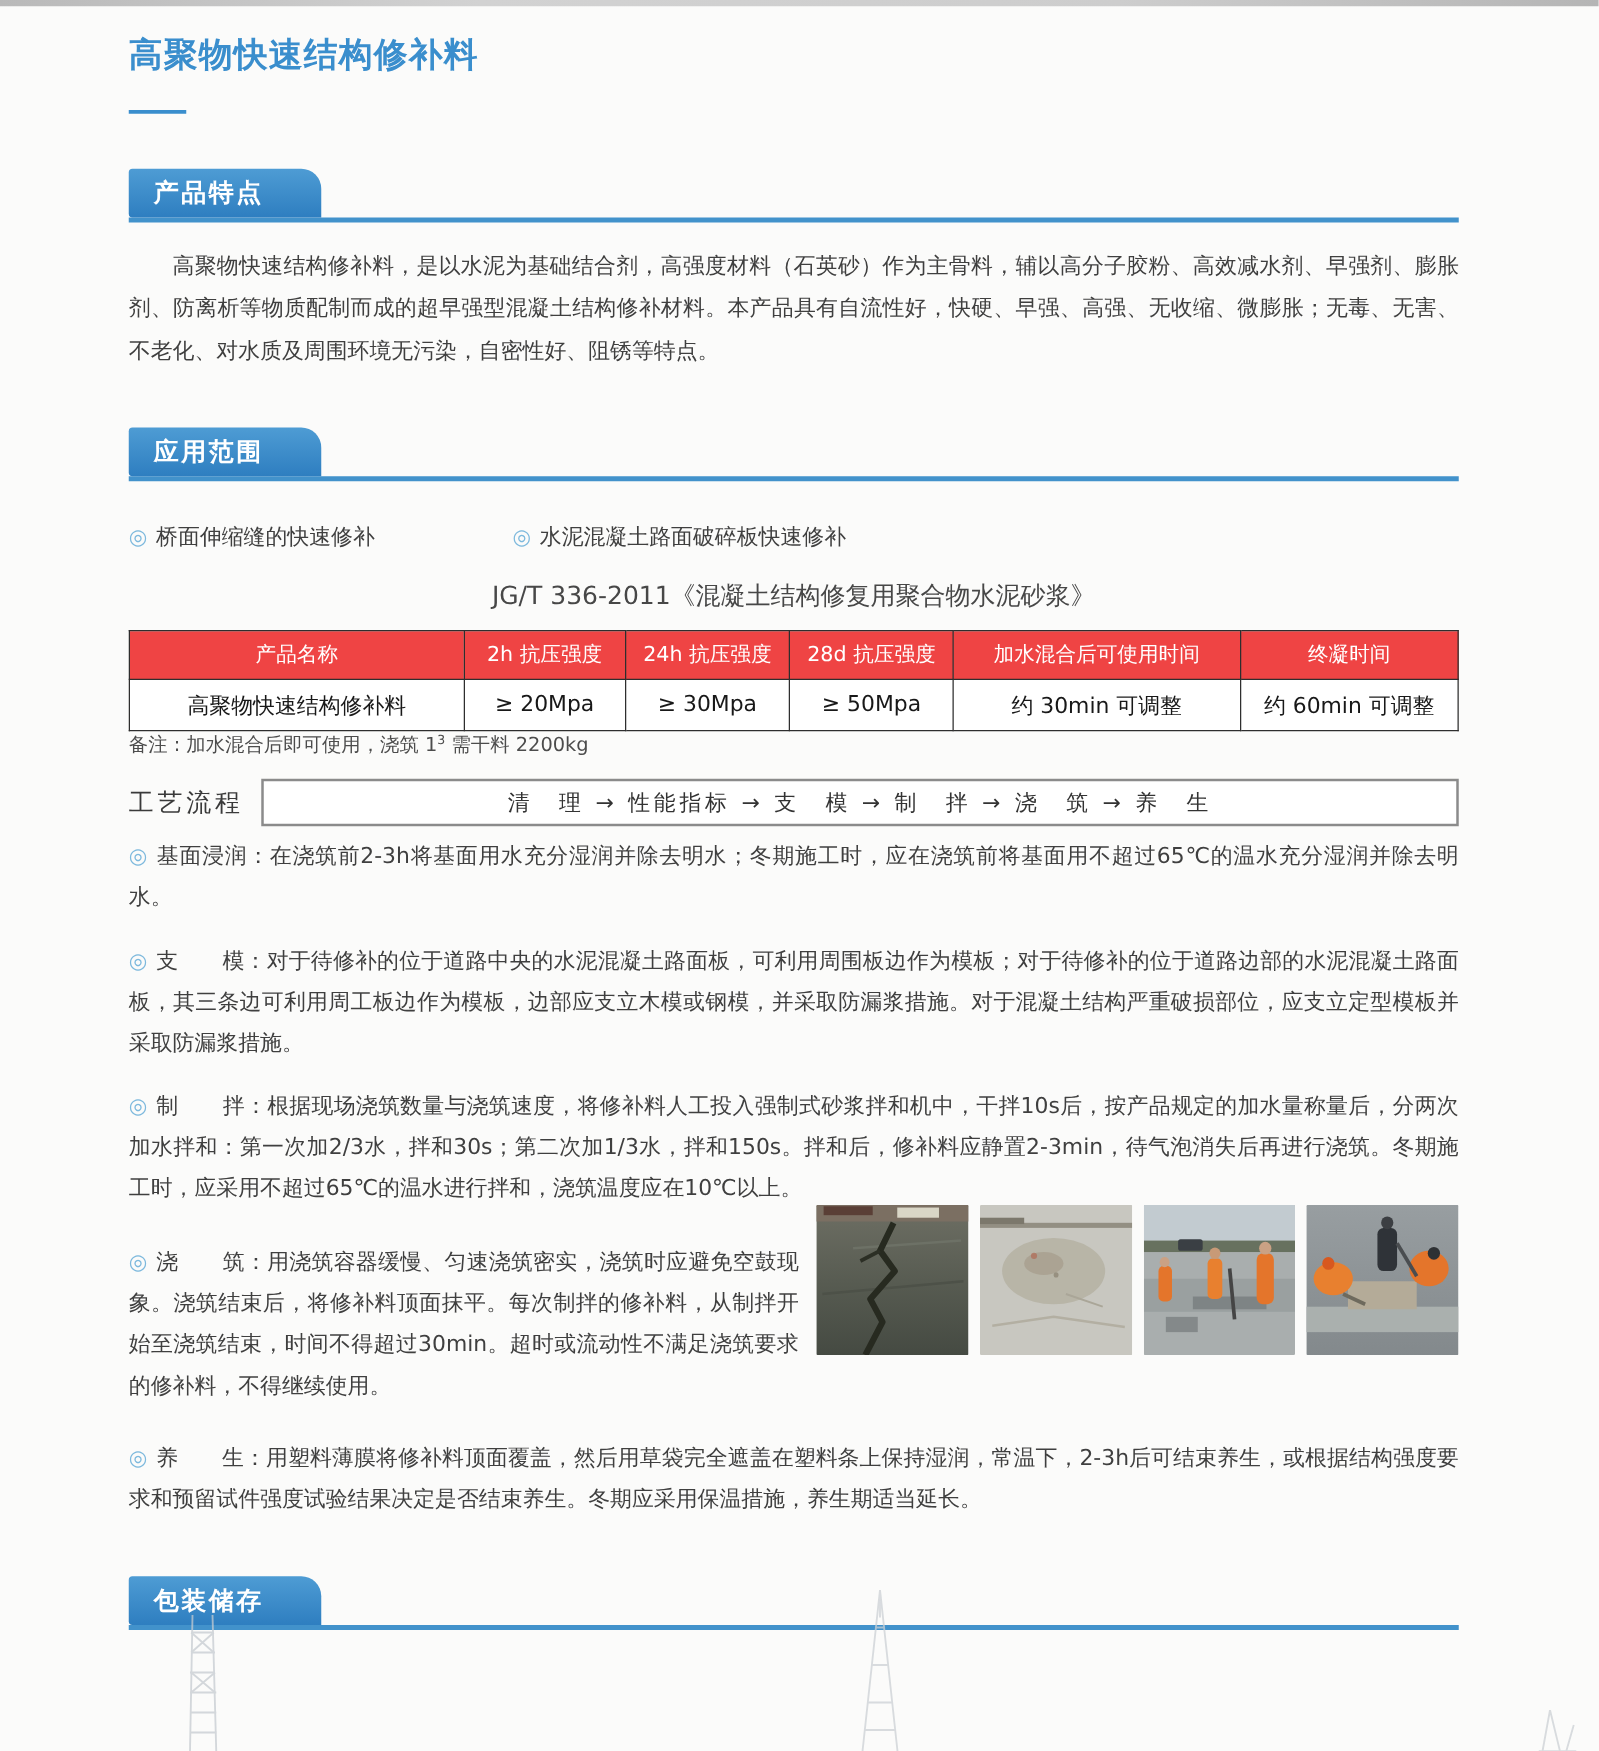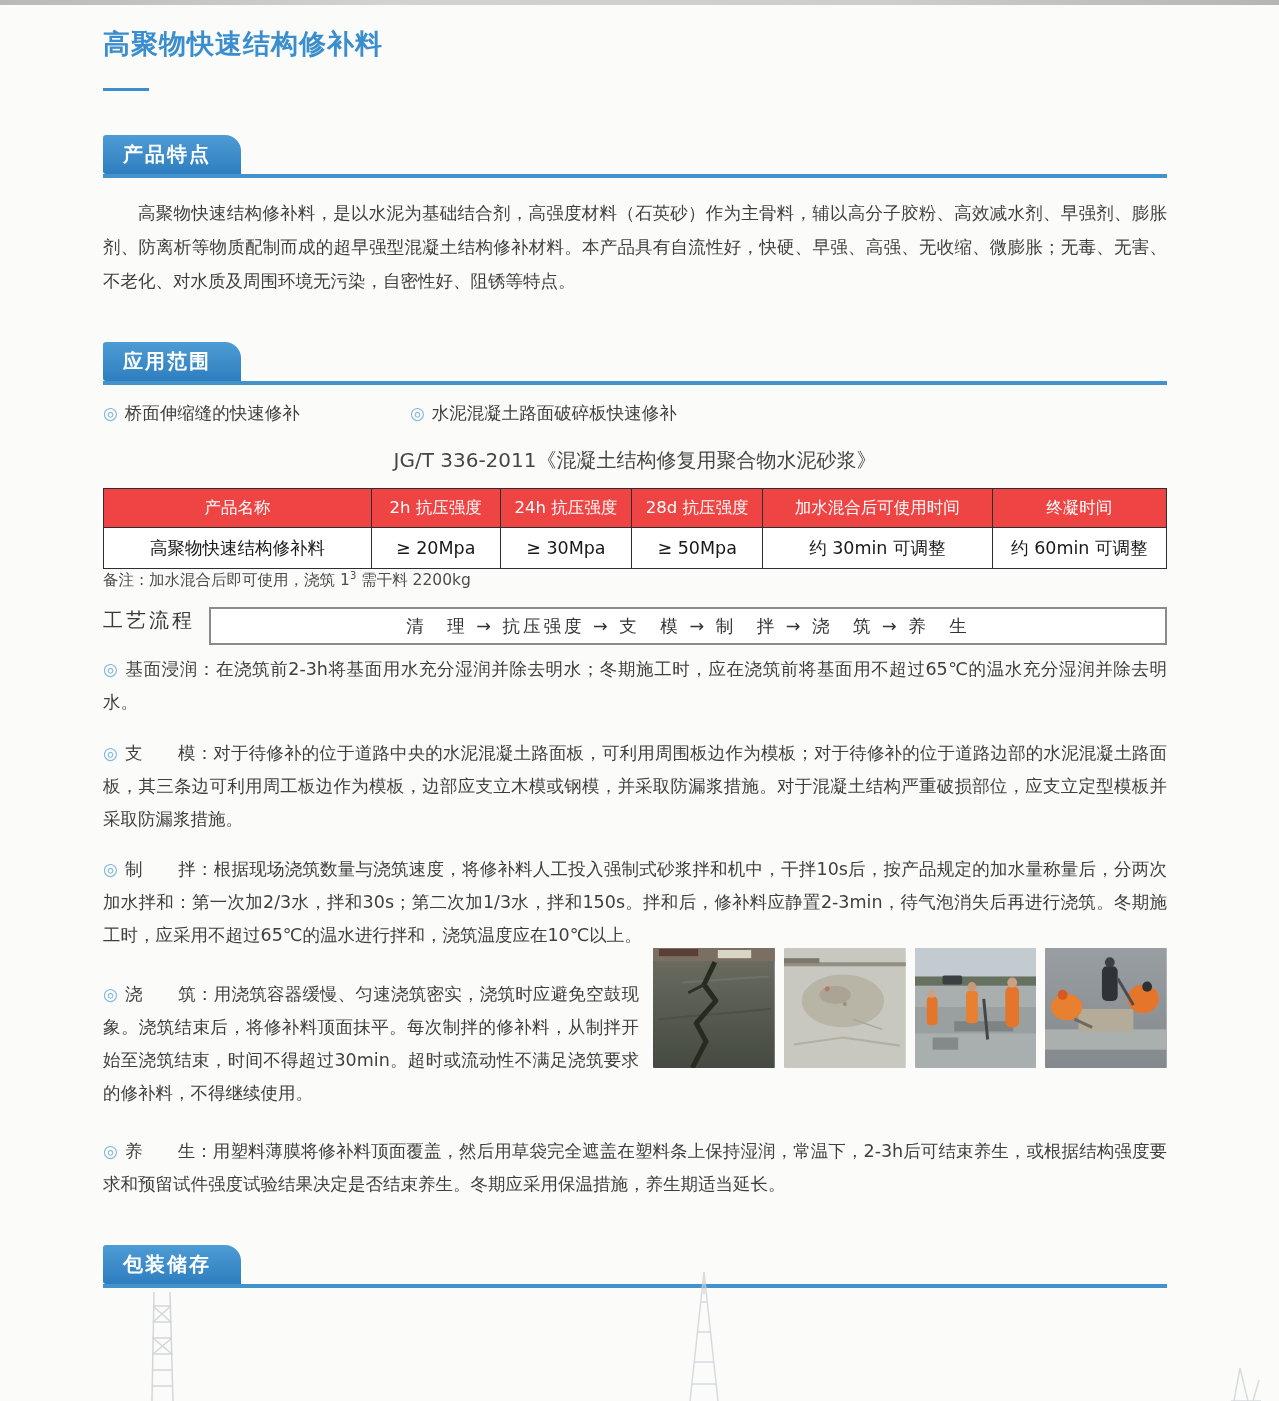--- a/index.html
+++ b/index.html
@@ -14,44 +14,44 @@
   .content { position:relative; padding:18px 112px 0 103px; }
 
   .page-title { font-size:27px; font-weight:bold; color:#3a8ecd; letter-spacing:1px; margin-top:8px; }
   .title-dash { width:46px; height:3px; background:#3a8ecd; margin-top:26px; }
 
   .sec { border-bottom:4px solid #4292cb; margin-top:44px; line-height:0; }
   .sec .tab {
     display:inline-block; line-height:normal;
     background:linear-gradient(180deg,#4e9cd4,#2e7ec0);
     color:#fff; font-weight:bold; font-size:20px; letter-spacing:2px;
-    padding:6px 30px 6px 20px; border-radius:3px 16px 0 3px;
+    padding:6px 46px 6px 20px; border-radius:3px 16px 0 3px;
   }
   .sec-tight { }
 
   .para { margin-top:18px; font-size:17.5px; line-height:34px; text-align:justify; color:#3f3f3f; }
   .indent { text-indent:2em; }
 
   .bul { color:#7db9dd; margin-right:7px; font-size:17px; }
 
-  .scope-row { display:flex; margin-top:16px; font-size:17.5px; color:#3f3f3f; }
+  .scope-row { display:flex; margin-top:32px; font-size:17.5px; color:#3f3f3f; }
   .scope-item:first-child { width:307px; flex:none; }
 
   .std { text-align:center; margin-top:22px; font-size:20px; color:#474747; }
 
   table.perf { width:100%; border-collapse:collapse; margin-top:14px; }
   table.perf th { background:#ef4444; color:#fff; font-size:16.5px; font-weight:normal;
     padding:8px 4px; border:1px solid #2e2e2e; }
   table.perf td { font-size:17.5px; color:#181818; text-align:center;
     padding:8px 4px; border:1px solid #2e2e2e; background:#fff; }
 
   .note { margin-top:1px; font-size:15.5px; color:#4c4c4c; }
   .note sup { font-size:10px; }
 
-  .flow-row { display:flex; gap:14px; margin-top:16px; }
+  .flow-row { display:flex; align-items:center; gap:14px; margin-top:16px; }
   .flow-label { font-size:20px; color:#3a3a3a; letter-spacing:3px; white-space:nowrap; }
   .flow-box { flex:1; border:2px solid #8b8b8b; background:#fff; text-align:center;
     font-size:17.5px; padding:5px 0; letter-spacing:3px; color:#333; }
 
   .step { margin-top:8px; font-size:17.5px; line-height:33px; text-align:justify; color:#3f3f3f; }
 
   .pour-row { display:flex; gap:14px; margin-top:0; }
   .pour-left { width:536px; flex:none; }
   .photos { flex:1; display:flex; gap:9px; height:120px; margin-top:-22px; }
   .photo { flex:1; overflow:hidden; border-radius:1px; }
@@ -114,21 +114,21 @@
         <td>≥ 50Mpa</td>
         <td>约 30min 可调整</td>
         <td>约 60min 可调整</td>
       </tr>
     </tbody>
   </table>
   <div class="note"><span>备注 : 加水混合后即可使用，浇筑 1</span><sup>3</sup><span> 需干料 2200kg</span></div>
 
   <div class="flow-row">
     <div class="flow-label">工艺流程</div>
-    <div class="flow-box">清　理 → 抗压强度 → 支　模 → 制　拌 → 浇　筑 → 养　生</div>
+    <div class="flow-box">清　理 → 性能指标 → 支　模 → 制　拌 → 浇　筑 → 养　生</div>
   </div>
 
   <p class="step"><span class="bul">◎</span><span>基面浸润：</span><span>在浇筑前2-3h将基面用水充分湿润并除去明水；冬期施工时，应在浇筑前将基面用不超过65℃的温水充分湿润并除去明水。</span></p>
 
   <p class="step"><span class="bul">◎</span><span>支　　模：</span><span>对于待修补的位于道路中央的水泥混凝土路面板，可利用周围板边作为模板；对于待修补的位于道路边部的水泥混凝土路面板，其三条边可利用周工板边作为模板，边部应支立木模或钢模，并采取防漏浆措施。对于混凝土结构严重破损部位，应支立定型模板并采取防漏浆措施。</span></p>
 
   <p class="step"><span class="bul">◎</span><span>制　　拌：</span><span>根据现场浇筑数量与浇筑速度，将修补料人工投入强制式砂浆拌和机中，干拌10s后，按产品规定的加水量称量后，分两次加水拌和：第一次加2/3水，拌和30s；第二次加1/3水，拌和150s。拌和后，修补料应静置2-3min，待气泡消失后再进行浇筑。冬期施工时，应采用不超过65℃的温水进行拌和，浇筑温度应在10℃以上。</span></p>
 
   <div class="pour-row">
     <p class="step pour-left"><span class="bul">◎</span><span>浇　　筑：</span><span>用浇筑容器缓慢、匀速浇筑密实，浇筑时应避免空鼓现象。浇筑结束后，将修补料顶面抹平。每次制拌的修补料，从制拌开始至浇筑结束，时间不得超过30min。超时或流动性不满足浇筑要求的修补料，不得继续使用。</span></p>

